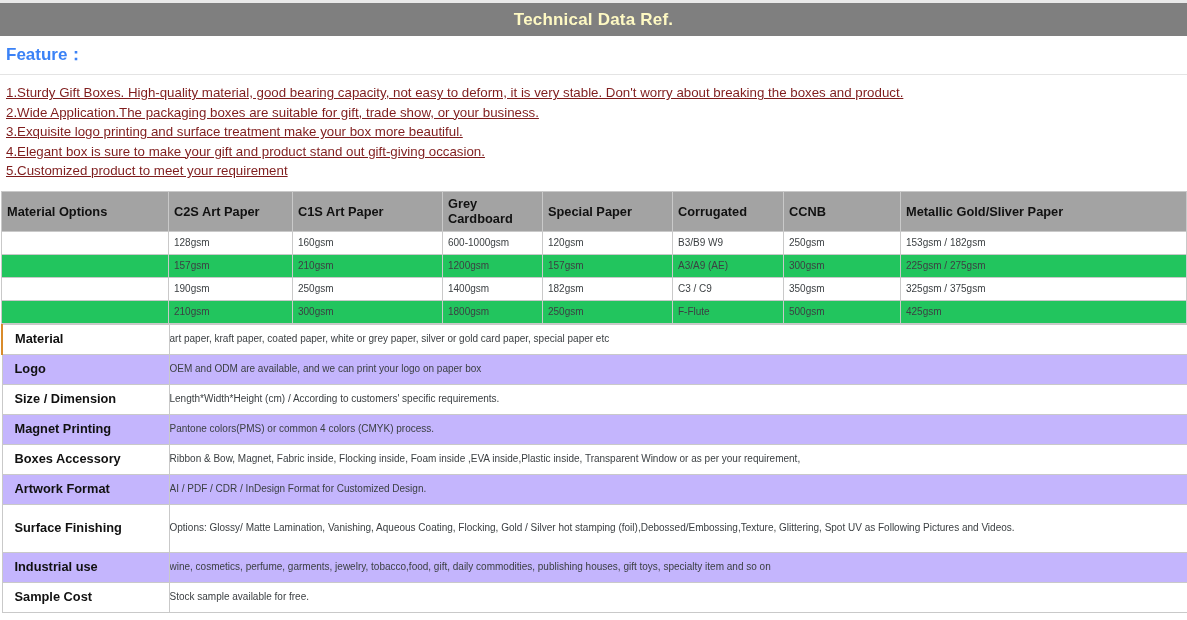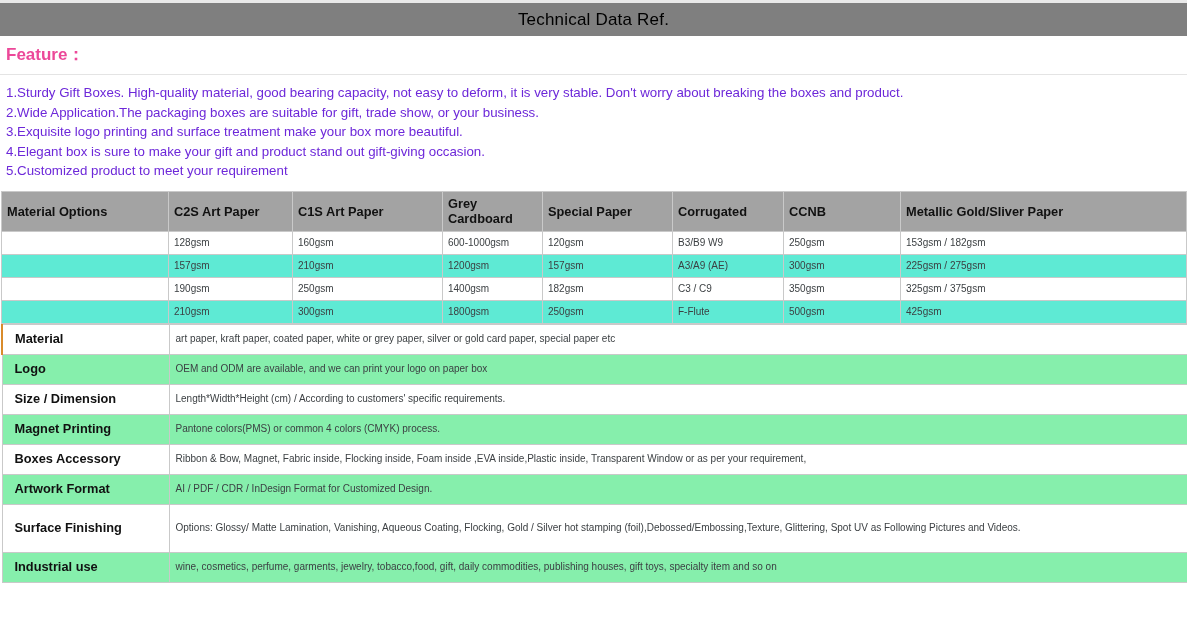--- a/index.html
+++ b/index.html
@@ -31,45 +31,46 @@
   }
   .banner {
     height: 33px;
     background: #7f7f7f;
     display: flex;
     align-items: center;
     justify-content: center;
     width: 100%;
   }
   .banner-title {
-    color: #000000;
+    color: #fef9c3;
     font-size: 17px;
-    font-weight: normal;
+    font-weight: bold;
     letter-spacing: 0.2px;
     line-height: 1;
   }
 
   
   .feature-head {
     border-bottom: 1px solid #e4e4e4;
     padding: 7px 6px 8px 6px;
   }
   .feature-head-text {
     font-size: 17px;
     font-weight: bold;
-    color: #ec4899;
+    color: #3b82f6;
   }
   .feature-body {
     padding: 8px 6px 10px 6px;
   }
   .feature-line {
     font-size: 13.3px;
-    color: #6d28d9;
+    color: #7f1d1d;
     line-height: 19.5px;
     white-space: nowrap;
+    text-decoration: underline;
   }
 
   
   table.grid {
     border-collapse: collapse;
     width: 1185px;
     margin: 0 1px;
     table-layout: fixed;
   }
   table.grid td, table.grid th {
@@ -92,38 +93,38 @@
     height: 40px;
     white-space: normal;
     line-height: 15px;
     vertical-align: middle;
   }
   table.mat td {
     height: 20px;
     background: #ffffff;
   }
   table.mat tr.alt td {
-    background: #5eead4;
+    background: #22c55e;
   }
 
   
   table.spec td.lbl {
     font-weight: bold;
     color: #111111;
     font-size: 12.8px;
     width: 167px;
     background: #ffffff;
     padding-left: 12px;
   }
   table.spec td.val {
     background: #ffffff;
-    padding-left: 6px;
+    padding-left: 0;
     white-space: normal;
   }
-  table.spec tr.alt td { background: #86efac; }
+  table.spec tr.alt td { background: #c4b5fd; }
   table.spec tr.accent td.lbl {
     border-left: 2px solid #d98b2b;
   }
   table.spec tr.h30 td { height: 30px; }
   table.spec tr.h48 td { height: 48px; }
 
   .wrap2 { white-space: normal; line-height: 19px; }
 </style>
 </head>
 <body>
@@ -246,16 +247,20 @@
         <td class="val">AI / PDF / CDR / InDesign Format for Customized Design.</td>
       </tr>
       <tr class="h48">
         <td class="lbl">Surface Finishing</td>
         <td class="val wrap2">Options: Glossy/ Matte Lamination, Vanishing, Aqueous Coating, Flocking, Gold / Silver hot stamping (foil),Debossed/Embossing,Texture, Glittering, Spot UV as Following Pictures and Videos.</td>
       </tr>
       <tr class="h30 alt">
         <td class="lbl">Industrial use</td>
         <td class="val">wine, cosmetics, perfume, garments, jewelry, tobacco,food, gift, daily commodities, publishing houses, gift toys, specialty item and so on</td>
       </tr>
+      <tr class="h30">
+        <td class="lbl">Sample Cost</td>
+        <td class="val">Stock sample available for free.</td>
+      </tr>
     </tbody>
   </table>
 
 </div>
 
 </body></html>

